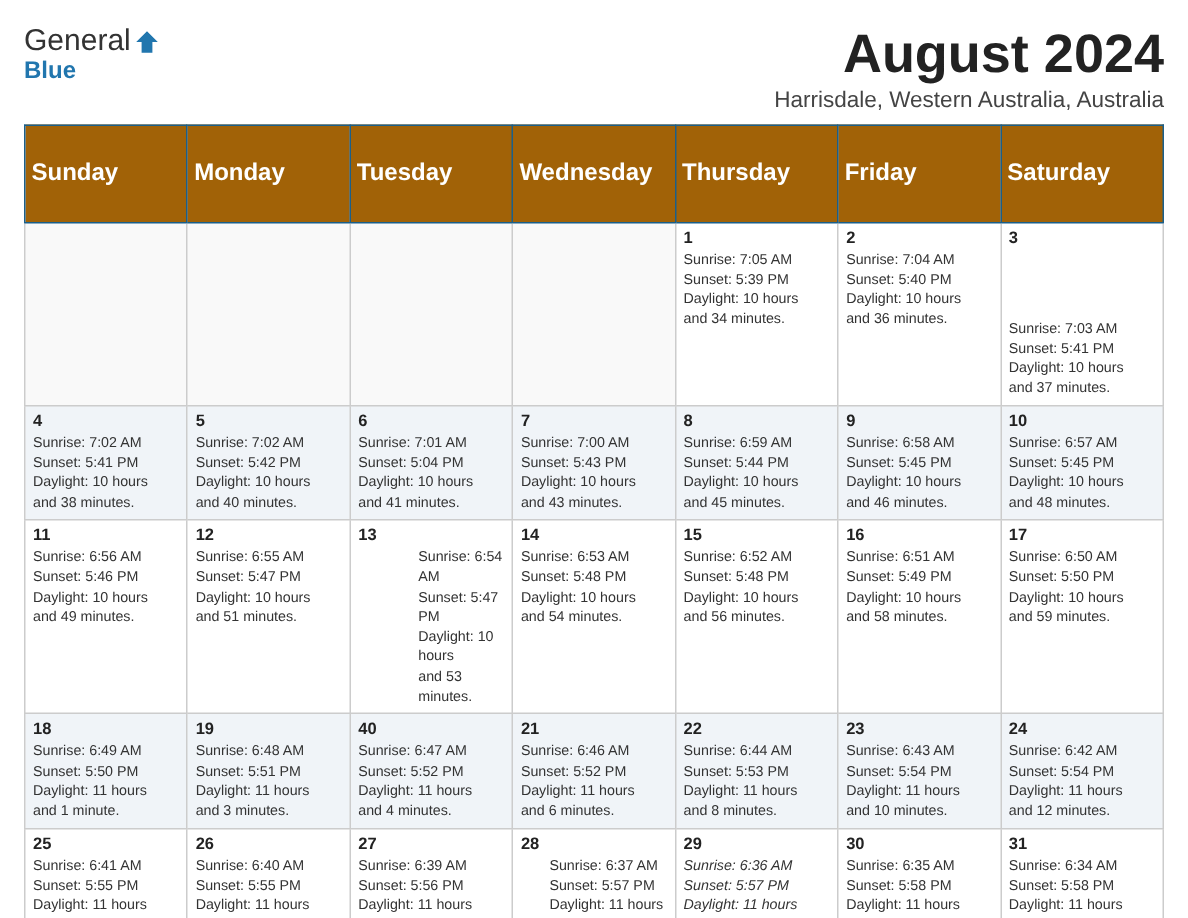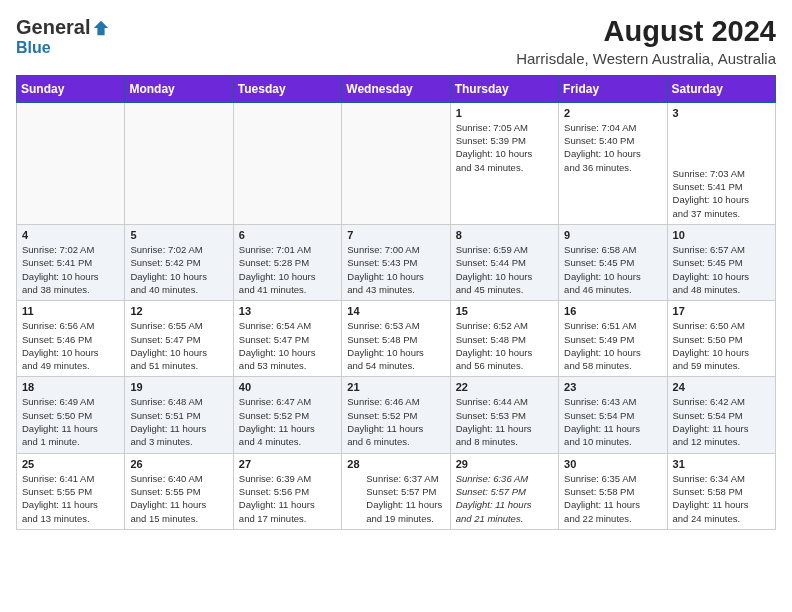--- a/index.html
+++ b/index.html
@@ -21,52 +21,52 @@
       flex-direction: column;
       align-items: flex-start;
     }
     .logo-text {
       display: flex;
       align-items: center;
       font-size: 20px;
       font-weight: bold;
       color: #333;
     }
-    .logo-general { color: #333; font-weight: bold; }
+    .logo-general { color: #333; font-weight: normal; }
     .logo-blue { color: #2176ae; font-weight: bold; }
     .logo-icon {
       width: 18px;
       height: 18px;
       margin-left: 2px;
     }
     .title-section {
       text-align: right;
     }
     .main-title {
-      font-size: 29px;
+      font-size: 36px;
       font-weight: bold;
       color: #222;
       line-height: 1.1;
     }
     .subtitle {
       font-size: 15px;
       color: #444;
       margin-top: 2px;
     }
     .calendar {
       width: 100%;
       border-collapse: collapse;
       margin-top: 8px;
     }
     .calendar th {
-      background-color: #6d28d9;
+      background-color: #a16207;
       color: #fff;
-      font-size: 12px;
+      font-size: 16px;
       font-weight: bold;
-      padding: 6px 4px;
+      padding: 23px 4px;
       text-align: left;
       border: 1px solid #1a5f8a;
     }
     .calendar td {
       border: 1px solid #ccc;
       padding: 4px 5px;
       vertical-align: top;
       width: 107px;
       min-height: 70px;
       font-size: 10px;
@@ -163,21 +163,21 @@
         <td>
           <div class="day-number">5</div>
           <div class="day-info" style="white-space: pre-line;">Sunrise: 7:02 AM
 Sunset: 5:42 PM
 Daylight: 10 hours
 and 40 minutes.</div>
         </td>
         <td>
           <div class="day-number">6</div>
           <div class="day-info" style="white-space: pre-line;">Sunrise: 7:01 AM
-Sunset: 5:28 PM
+Sunset: 5:04 PM
 Daylight: 10 hours
 and 41 minutes.</div>
         </td>
         <td>
           <div class="day-number">7</div>
           <div class="day-info" style="white-space: pre-line;">Sunrise: 7:00 AM
 Sunset: 5:43 PM
 Daylight: 10 hours
 and 43 minutes.</div>
         </td>
@@ -213,21 +213,21 @@
         </td>
         <td>
           <div class="day-number">12</div>
           <div class="day-info" style="white-space: pre-line;">Sunrise: 6:55 AM
 Sunset: 5:47 PM
 Daylight: 10 hours
 and 51 minutes.</div>
         </td>
         <td>
           <div class="day-number">13</div>
-          <div class="day-info" style="white-space: pre-line;">Sunrise: 6:54 AM
+          <div class="day-info" style="white-space: pre-line; margin-left: 40px;">Sunrise: 6:54 AM
 Sunset: 5:47 PM
 Daylight: 10 hours
 and 53 minutes.</div>
         </td>
         <td>
           <div class="day-number">14</div>
           <div class="day-info" style="white-space: pre-line;">Sunrise: 6:53 AM
 Sunset: 5:48 PM
 Daylight: 10 hours
 and 54 minutes.</div>

